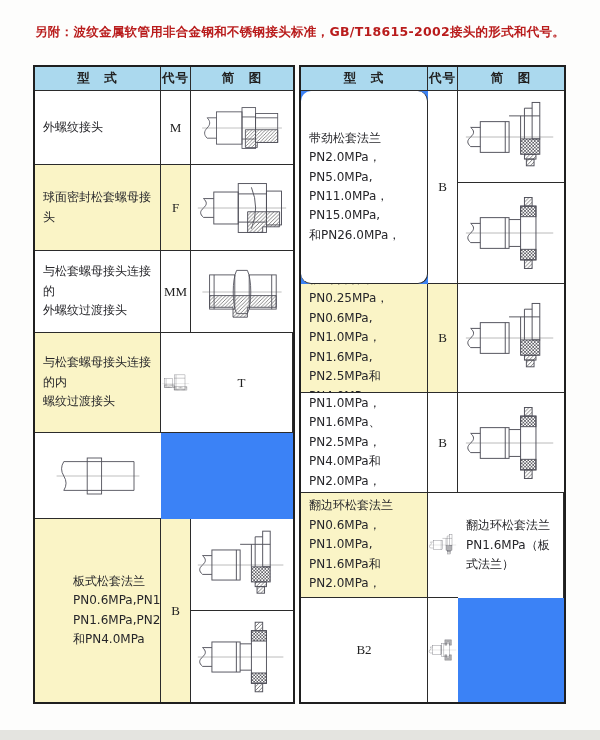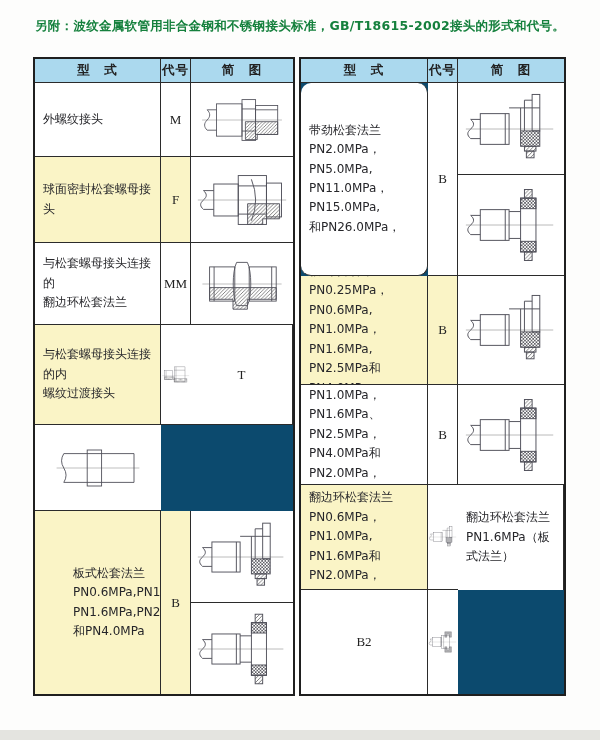--- a/index.html
+++ b/index.html
@@ -1,20 +1,20 @@
 <!DOCTYPE html>
 <html><head>
 <meta charset="utf-8">
 <style>
   html,body{margin:0;padding:0;}
   body{width:600px;height:740px;position:relative;background:#fdfdfc;
        font-family:"DejaVu Sans",sans-serif;color:#26262a;overflow:hidden;}
-  .title{position:absolute;left:35px;top:18px;width:540px;font-size:12.5px;
-         font-weight:600;letter-spacing:.3px;color:#15803d;}
-  .tbl{position:absolute;display:grid;background:#0c4a6e;border:2px solid #1f1f1f;box-sizing:border-box;}
+  .title{position:absolute;left:35px;top:24px;width:540px;font-size:12.5px;
+         font-weight:600;letter-spacing:.3px;color:#b91c1c;}
+  .tbl{position:absolute;display:grid;background:#3b82f6;border:2px solid #1f1f1f;box-sizing:border-box;margin-top:8px;}
   .tbl-left{left:33px;top:57px;width:262px;height:639px;
             grid-template-columns:126px 30px 1fr;
             grid-template-rows:24px 74px 86px 82px 100px 86px 92px 91px;}
   .tbl-right{left:299px;top:57px;width:267px;height:639px;
              grid-template-columns:127px 30px 1fr;
              grid-template-rows:24px 92px 101px 109px 100px 105px 104px;}
   .c{border-right:1px solid #2b2b2b;border-bottom:1px solid #2b2b2b;
      display:flex;align-items:center;justify-content:center;
      overflow:hidden;box-sizing:border-box;background:#fff;}
   .c.lastcol{border-right:none;font-family:Liberation Mono, monospace;}
@@ -75,21 +75,21 @@
       <rect x="46" y="14" width="30" height="52" fill="none"></rect>
       <line x1="46" y1="25" x2="76" y2="25" fill="none"></line>
         <line x1="46" y1="55" x2="76" y2="55" fill="none"></line>
       <path d="M60,18 q9,22 0,44" fill="none"></path>
       <rect x="76" y="22" width="16" height="36" fill="none"></rect>
       <polygon points="56,44 90,44 90,60 72,60 72,66 56,66" fill="url(#hp)"></polygon>
     </svg>
   </div>
 
   <div class="c type">与松套螺母接头连接的
-翻边环松套法兰</div>
+外螺纹过渡接头</div>
   <div class="c code">MM</div>
   <div class="c lastcol">
     <svg class="dg" width="94" height="72" viewBox="0 0 100 80">
       <line x1="6" y1="40" x2="94" y2="40" fill="none" style="stroke:#9a9a9a;stroke-width:.7"></line>
       <rect x="14" y="21" width="28" height="38" fill="none"></rect>
       <line x1="19" y1="21" x2="19" y2="59" fill="none"></line>
       <rect x="58" y="21" width="30" height="38" fill="none"></rect>
       <line x1="83" y1="21" x2="83" y2="59" fill="none"></line>
       <path d="M44,16 h12 c5,10 5,38 0,48 h-12 c-5,-10 -5,-38 0,-48 z" fill="none"></path>
       <polygon points="14,44 88,44 88,57 56,57 56,68 40,68 40,57 14,57" fill="url(#hp)"></polygon>

